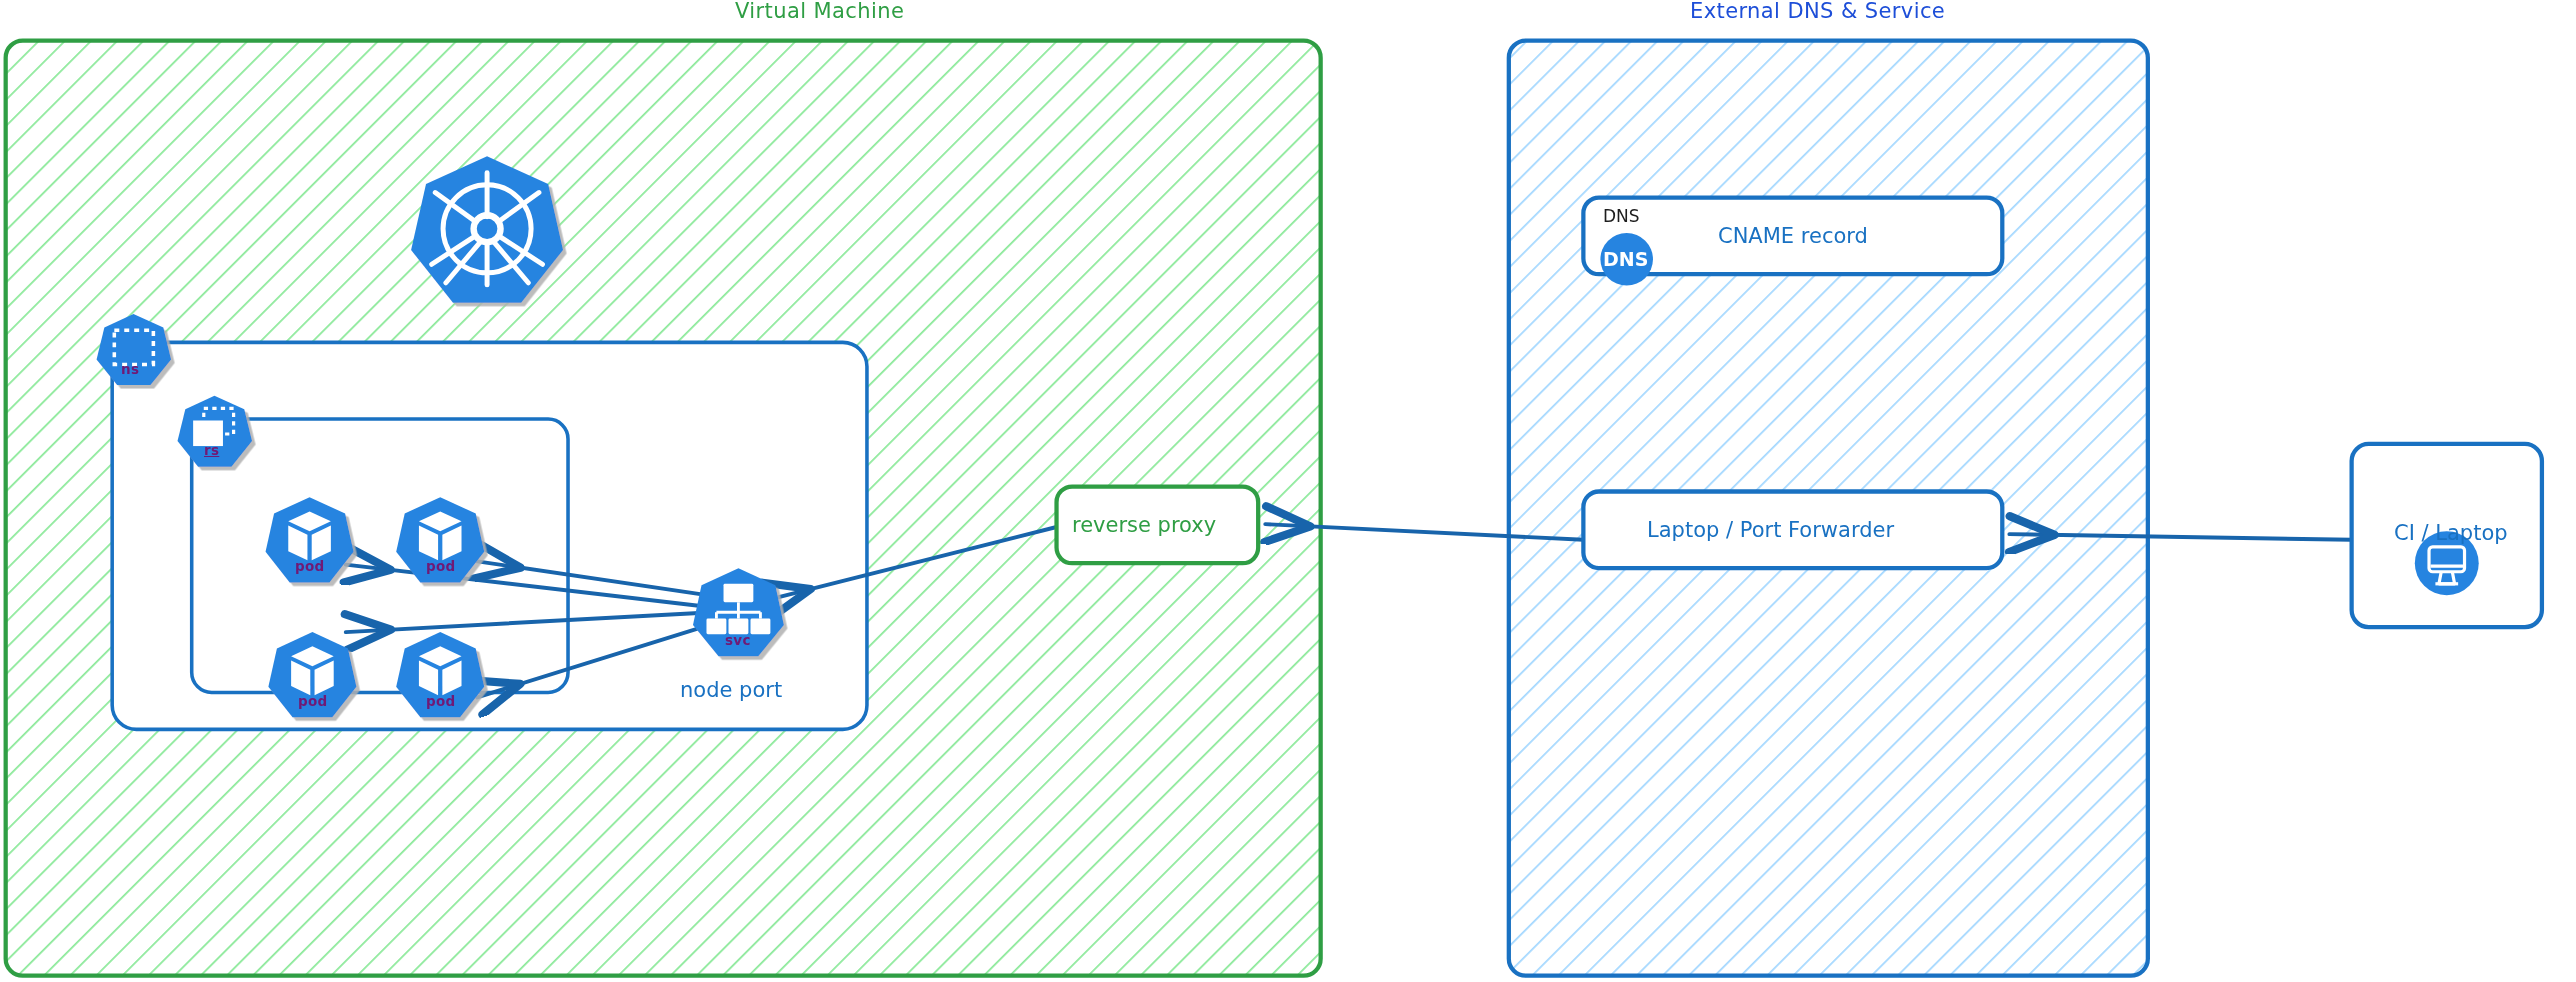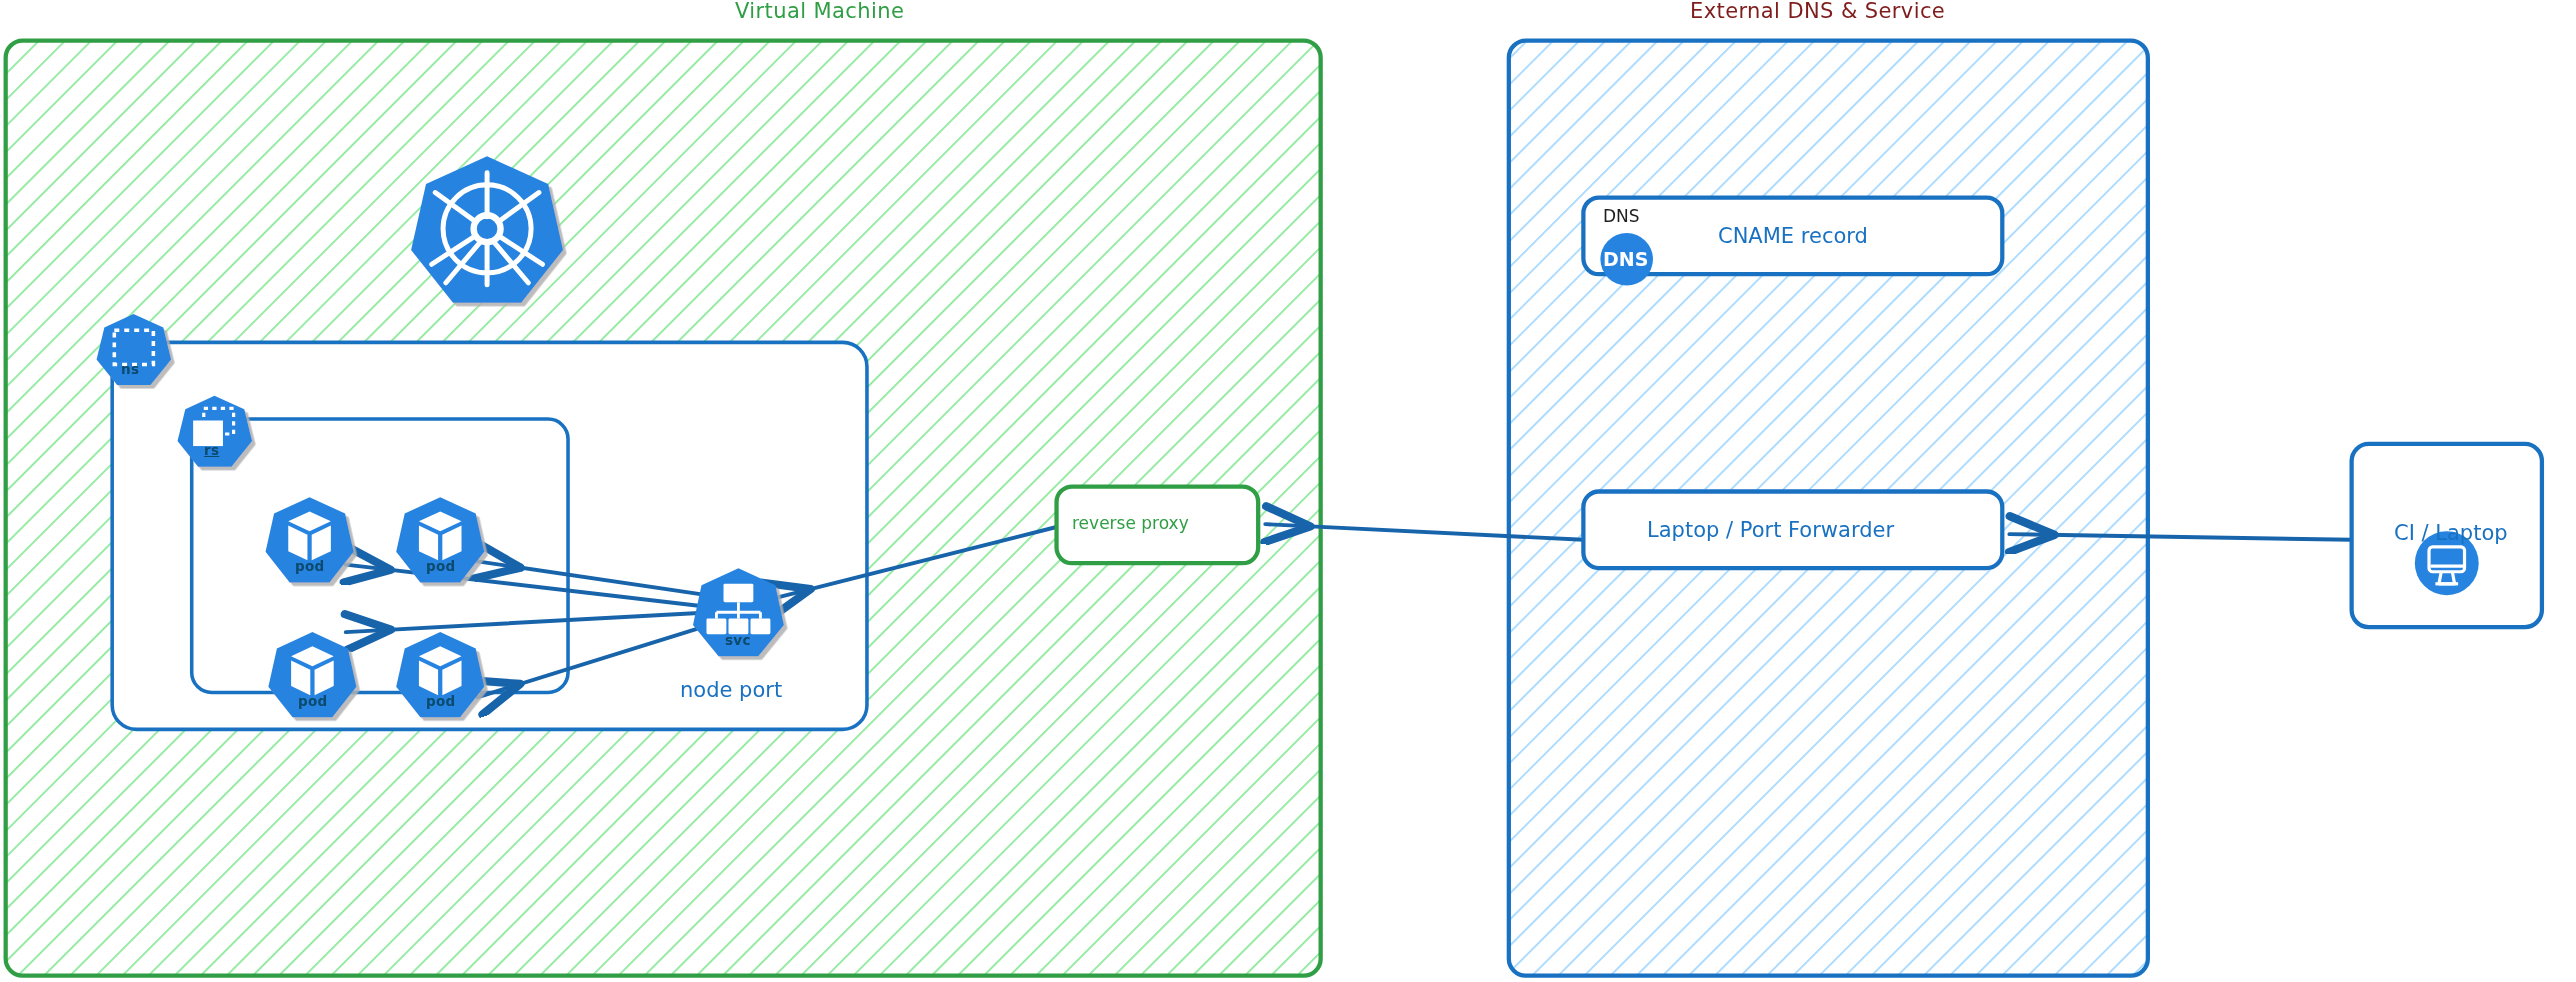--- a/index.html
+++ b/index.html
@@ -7,27 +7,27 @@
     font-family:"DejaVu Sans", sans-serif;
     width:2576px;height:983px;position:relative;overflow:hidden;
   }
   #stage{position:absolute;left:0;top:0;width:2260px;height:983px;}
   svg.layer{position:absolute;left:0;top:0;width:2576px;height:983px;}
   .hand{font-family:"DejaVu Sans", sans-serif;font-weight:400;}
   .txt{position:absolute;white-space:nowrap;}
   
   .group-title{font-size:21px;letter-spacing:0.4px;}
   .title-green{color:#2f9e44;}
-  .title-blue{color:#7f1d1d;}
+  .title-blue{color:#1d4ed8;}
   
   .node-label{color:#1971c2;font-size:21px;}
-  .node-label-green{color:#2f9e44;font-size:17px;}
+  .node-label-green{color:#2f9e44;font-size:21px;}
   .small-black{color:#1e1e1e;font-size:17px;}
   .np-label{color:#1971c2;font-size:21px;}
-  .k8s-cap{position:absolute;color:#0c4a6e;font-size:13.5px;font-weight:600;letter-spacing:0.3px;}
+  .k8s-cap{position:absolute;color:#701a75;font-size:13.5px;font-weight:600;letter-spacing:0.3px;}
   .dns-badge-txt{position:absolute;color:#ffffff;font-size:19px;font-weight:600;letter-spacing:0.1px;}
 </style>
 </head>
 <body>
 
 <div id="stage">
 
   <svg class="layer" viewBox="0 0 3628 1384">
     <defs>
       <pattern id="hatchGreen" width="26" height="26" patternTransform="rotate(45)" patternUnits="userSpaceOnUse">

